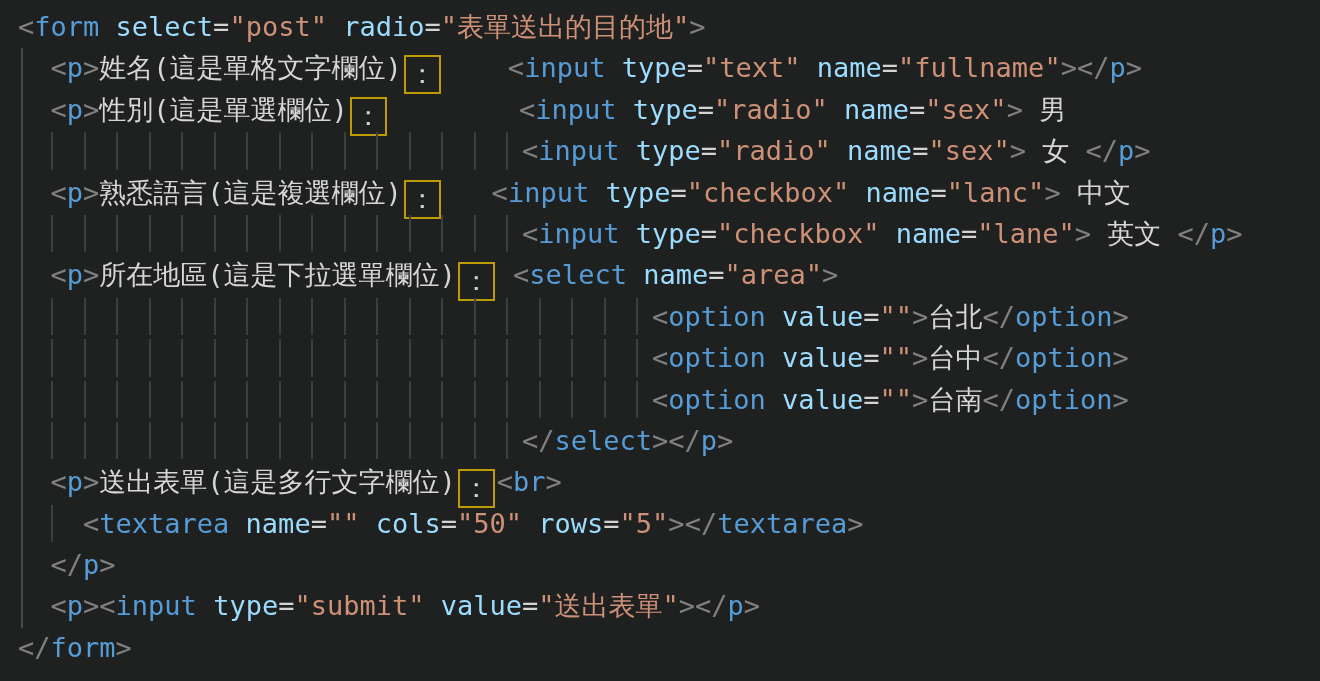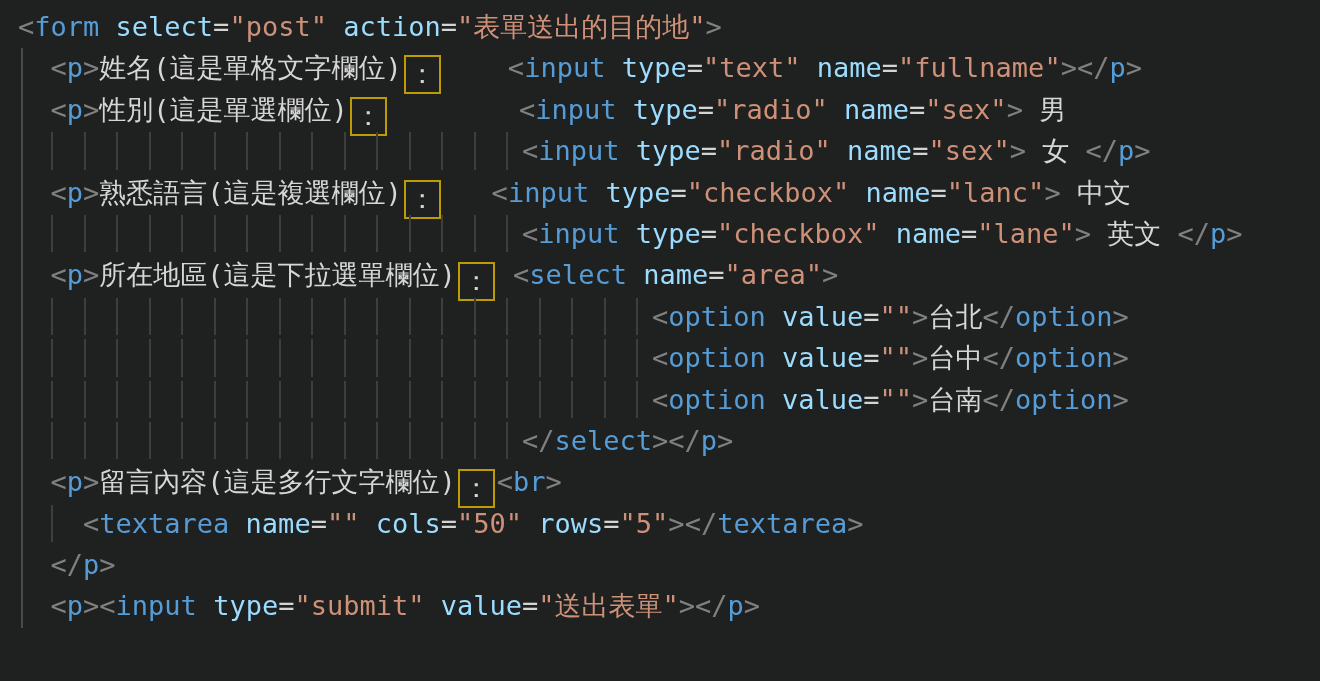--- a/index.html
+++ b/index.html
@@ -55,29 +55,30 @@
     margin:0 2px;
     vertical-align:-6px;
   }
 </style>
 </head>
 <body>
 
 <div class="editor">
   <div class="col0-guide"></div>
   <div id="code-lines">
-      <div class="code-line"><span></span><span class="tk-p">&lt;</span><span class="tk-t">form</span><span class="tk-x"> </span><span class="tk-a">select</span><span class="tk-e">=</span><span class="tk-s">"post"</span><span class="tk-x"> </span><span class="tk-a">action</span><span class="tk-e">=</span><span class="tk-s">"表單送出的目的地"</span><span class="tk-p">&gt;</span></div>
+      <div class="code-line"><span></span><span class="tk-p">&lt;</span><span class="tk-t">form</span><span class="tk-x"> </span><span class="tk-a">select</span><span class="tk-e">=</span><span class="tk-s">"post"</span><span class="tk-x"> </span><span class="tk-a">radio</span><span class="tk-e">=</span><span class="tk-s">"表單送出的目的地"</span><span class="tk-p">&gt;</span></div>
       <div class="code-line"><span>  </span><span class="tk-p">&lt;</span><span class="tk-t">p</span><span class="tk-p">&gt;</span><span class="tk-x">姓名(這是單格文字欄位)</span><span class="tk-b">：</span><span class="tk-x">    </span><span class="tk-p">&lt;</span><span class="tk-t">input</span><span class="tk-x"> </span><span class="tk-a">type</span><span class="tk-e">=</span><span class="tk-s">"text"</span><span class="tk-x"> </span><span class="tk-a">name</span><span class="tk-e">=</span><span class="tk-s">"fullname"</span><span class="tk-p">&gt;</span><span class="tk-p">&lt;/</span><span class="tk-t">p</span><span class="tk-p">&gt;</span></div>
       <div class="code-line"><span>  </span><span class="tk-p">&lt;</span><span class="tk-t">p</span><span class="tk-p">&gt;</span><span class="tk-x">性別(這是單選欄位)</span><span class="tk-b">：</span><span class="tk-x">        </span><span class="tk-p">&lt;</span><span class="tk-t">input</span><span class="tk-x"> </span><span class="tk-a">type</span><span class="tk-e">=</span><span class="tk-s">"radio"</span><span class="tk-x"> </span><span class="tk-a">name</span><span class="tk-e">=</span><span class="tk-s">"sex"</span><span class="tk-p">&gt;</span><span class="tk-x"> 男</span></div>
       <div class="code-line"><span class="ig" style="left: 51px;"></span><span class="ig" style="left: 83.5px;"></span><span class="ig" style="left: 116px;"></span><span class="ig" style="left: 148.5px;"></span><span class="ig" style="left: 181px;"></span><span class="ig" style="left: 213.5px;"></span><span class="ig" style="left: 246px;"></span><span class="ig" style="left: 278.5px;"></span><span class="ig" style="left: 311px;"></span><span class="ig" style="left: 343.5px;"></span><span class="ig" style="left: 376px;"></span><span class="ig" style="left: 408.5px;"></span><span class="ig" style="left: 441px;"></span><span class="ig" style="left: 473.5px;"></span><span class="ig" style="left: 506px;"></span><span>                               </span><span class="tk-p">&lt;</span><span class="tk-t">input</span><span class="tk-x"> </span><span class="tk-a">type</span><span class="tk-e">=</span><span class="tk-s">"radio"</span><span class="tk-x"> </span><span class="tk-a">name</span><span class="tk-e">=</span><span class="tk-s">"sex"</span><span class="tk-p">&gt;</span><span class="tk-x"> 女 </span><span class="tk-p">&lt;/</span><span class="tk-t">p</span><span class="tk-p">&gt;</span></div>
       <div class="code-line"><span>  </span><span class="tk-p">&lt;</span><span class="tk-t">p</span><span class="tk-p">&gt;</span><span class="tk-x">熟悉語言(這是複選欄位)</span><span class="tk-b">：</span><span class="tk-x">   </span><span class="tk-p">&lt;</span><span class="tk-t">input</span><span class="tk-x"> </span><span class="tk-a">type</span><span class="tk-e">=</span><span class="tk-s">"checkbox"</span><span class="tk-x"> </span><span class="tk-a">name</span><span class="tk-e">=</span><span class="tk-s">"lanc"</span><span class="tk-p">&gt;</span><span class="tk-x"> 中文</span></div>
       <div class="code-line"><span class="ig" style="left: 51px;"></span><span class="ig" style="left: 83.5px;"></span><span class="ig" style="left: 116px;"></span><span class="ig" style="left: 148.5px;"></span><span class="ig" style="left: 181px;"></span><span class="ig" style="left: 213.5px;"></span><span class="ig" style="left: 246px;"></span><span class="ig" style="left: 278.5px;"></span><span class="ig" style="left: 311px;"></span><span class="ig" style="left: 343.5px;"></span><span class="ig" style="left: 376px;"></span><span class="ig" style="left: 408.5px;"></span><span class="ig" style="left: 441px;"></span><span class="ig" style="left: 473.5px;"></span><span class="ig" style="left: 506px;"></span><span>                               </span><span class="tk-p">&lt;</span><span class="tk-t">input</span><span class="tk-x"> </span><span class="tk-a">type</span><span class="tk-e">=</span><span class="tk-s">"checkbox"</span><span class="tk-x"> </span><span class="tk-a">name</span><span class="tk-e">=</span><span class="tk-s">"lane"</span><span class="tk-p">&gt;</span><span class="tk-x"> 英文 </span><span class="tk-p">&lt;/</span><span class="tk-t">p</span><span class="tk-p">&gt;</span></div>
       <div class="code-line"><span>  </span><span class="tk-p">&lt;</span><span class="tk-t">p</span><span class="tk-p">&gt;</span><span class="tk-x">所在地區(這是下拉選單欄位)</span><span class="tk-b">：</span><span class="tk-x"> </span><span class="tk-p">&lt;</span><span class="tk-t">select</span><span class="tk-x"> </span><span class="tk-a">name</span><span class="tk-e">=</span><span class="tk-s">"area"</span><span class="tk-p">&gt;</span></div>
       <div class="code-line"><span class="ig" style="left: 51px;"></span><span class="ig" style="left: 83.5px;"></span><span class="ig" style="left: 116px;"></span><span class="ig" style="left: 148.5px;"></span><span class="ig" style="left: 181px;"></span><span class="ig" style="left: 213.5px;"></span><span class="ig" style="left: 246px;"></span><span class="ig" style="left: 278.5px;"></span><span class="ig" style="left: 311px;"></span><span class="ig" style="left: 343.5px;"></span><span class="ig" style="left: 376px;"></span><span class="ig" style="left: 408.5px;"></span><span class="ig" style="left: 441px;"></span><span class="ig" style="left: 473.5px;"></span><span class="ig" style="left: 506px;"></span><span class="ig" style="left: 538.5px;"></span><span class="ig" style="left: 571px;"></span><span class="ig" style="left: 603.5px;"></span><span class="ig" style="left: 636px;"></span><span>                                       </span><span class="tk-p">&lt;</span><span class="tk-t">option</span><span class="tk-x"> </span><span class="tk-a">value</span><span class="tk-e">=</span><span class="tk-s">""</span><span class="tk-p">&gt;</span><span class="tk-x">台北</span><span class="tk-p">&lt;/</span><span class="tk-t">option</span><span class="tk-p">&gt;</span></div>
       <div class="code-line"><span class="ig" style="left: 51px;"></span><span class="ig" style="left: 83.5px;"></span><span class="ig" style="left: 116px;"></span><span class="ig" style="left: 148.5px;"></span><span class="ig" style="left: 181px;"></span><span class="ig" style="left: 213.5px;"></span><span class="ig" style="left: 246px;"></span><span class="ig" style="left: 278.5px;"></span><span class="ig" style="left: 311px;"></span><span class="ig" style="left: 343.5px;"></span><span class="ig" style="left: 376px;"></span><span class="ig" style="left: 408.5px;"></span><span class="ig" style="left: 441px;"></span><span class="ig" style="left: 473.5px;"></span><span class="ig" style="left: 506px;"></span><span class="ig" style="left: 538.5px;"></span><span class="ig" style="left: 571px;"></span><span class="ig" style="left: 603.5px;"></span><span class="ig" style="left: 636px;"></span><span>                                       </span><span class="tk-p">&lt;</span><span class="tk-t">option</span><span class="tk-x"> </span><span class="tk-a">value</span><span class="tk-e">=</span><span class="tk-s">""</span><span class="tk-p">&gt;</span><span class="tk-x">台中</span><span class="tk-p">&lt;/</span><span class="tk-t">option</span><span class="tk-p">&gt;</span></div>
       <div class="code-line"><span class="ig" style="left: 51px;"></span><span class="ig" style="left: 83.5px;"></span><span class="ig" style="left: 116px;"></span><span class="ig" style="left: 148.5px;"></span><span class="ig" style="left: 181px;"></span><span class="ig" style="left: 213.5px;"></span><span class="ig" style="left: 246px;"></span><span class="ig" style="left: 278.5px;"></span><span class="ig" style="left: 311px;"></span><span class="ig" style="left: 343.5px;"></span><span class="ig" style="left: 376px;"></span><span class="ig" style="left: 408.5px;"></span><span class="ig" style="left: 441px;"></span><span class="ig" style="left: 473.5px;"></span><span class="ig" style="left: 506px;"></span><span class="ig" style="left: 538.5px;"></span><span class="ig" style="left: 571px;"></span><span class="ig" style="left: 603.5px;"></span><span class="ig" style="left: 636px;"></span><span>                                       </span><span class="tk-p">&lt;</span><span class="tk-t">option</span><span class="tk-x"> </span><span class="tk-a">value</span><span class="tk-e">=</span><span class="tk-s">""</span><span class="tk-p">&gt;</span><span class="tk-x">台南</span><span class="tk-p">&lt;/</span><span class="tk-t">option</span><span class="tk-p">&gt;</span></div>
       <div class="code-line"><span class="ig" style="left: 51px;"></span><span class="ig" style="left: 83.5px;"></span><span class="ig" style="left: 116px;"></span><span class="ig" style="left: 148.5px;"></span><span class="ig" style="left: 181px;"></span><span class="ig" style="left: 213.5px;"></span><span class="ig" style="left: 246px;"></span><span class="ig" style="left: 278.5px;"></span><span class="ig" style="left: 311px;"></span><span class="ig" style="left: 343.5px;"></span><span class="ig" style="left: 376px;"></span><span class="ig" style="left: 408.5px;"></span><span class="ig" style="left: 441px;"></span><span class="ig" style="left: 473.5px;"></span><span class="ig" style="left: 506px;"></span><span>                               </span><span class="tk-p">&lt;/</span><span class="tk-t">select</span><span class="tk-p">&gt;</span><span class="tk-p">&lt;/</span><span class="tk-t">p</span><span class="tk-p">&gt;</span></div>
-      <div class="code-line"><span>  </span><span class="tk-p">&lt;</span><span class="tk-t">p</span><span class="tk-p">&gt;</span><span class="tk-x">留言內容(這是多行文字欄位)</span><span class="tk-b">：</span><span class="tk-p">&lt;</span><span class="tk-t">br</span><span class="tk-p">&gt;</span></div>
+      <div class="code-line"><span>  </span><span class="tk-p">&lt;</span><span class="tk-t">p</span><span class="tk-p">&gt;</span><span class="tk-x">送出表單(這是多行文字欄位)</span><span class="tk-b">：</span><span class="tk-p">&lt;</span><span class="tk-t">br</span><span class="tk-p">&gt;</span></div>
       <div class="code-line"><span class="ig" style="left: 51px;"></span><span>    </span><span class="tk-p">&lt;</span><span class="tk-t">textarea</span><span class="tk-x"> </span><span class="tk-a">name</span><span class="tk-e">=</span><span class="tk-s">""</span><span class="tk-x"> </span><span class="tk-a">cols</span><span class="tk-e">=</span><span class="tk-s">"50"</span><span class="tk-x"> </span><span class="tk-a">rows</span><span class="tk-e">=</span><span class="tk-s">"5"</span><span class="tk-p">&gt;</span><span class="tk-p">&lt;/</span><span class="tk-t">textarea</span><span class="tk-p">&gt;</span></div>
       <div class="code-line"><span>  </span><span class="tk-p">&lt;/</span><span class="tk-t">p</span><span class="tk-p">&gt;</span></div>
       <div class="code-line"><span>  </span><span class="tk-p">&lt;</span><span class="tk-t">p</span><span class="tk-p">&gt;</span><span class="tk-p">&lt;</span><span class="tk-t">input</span><span class="tk-x"> </span><span class="tk-a">type</span><span class="tk-e">=</span><span class="tk-s">"submit"</span><span class="tk-x"> </span><span class="tk-a">value</span><span class="tk-e">=</span><span class="tk-s">"送出表單"</span><span class="tk-p">&gt;</span><span class="tk-p">&lt;/</span><span class="tk-t">p</span><span class="tk-p">&gt;</span></div>
+      <div class="code-line"><span></span><span class="tk-p">&lt;/</span><span class="tk-t">form</span><span class="tk-p">&gt;</span></div>
     </div>
 </div>
 
 </body></html>

